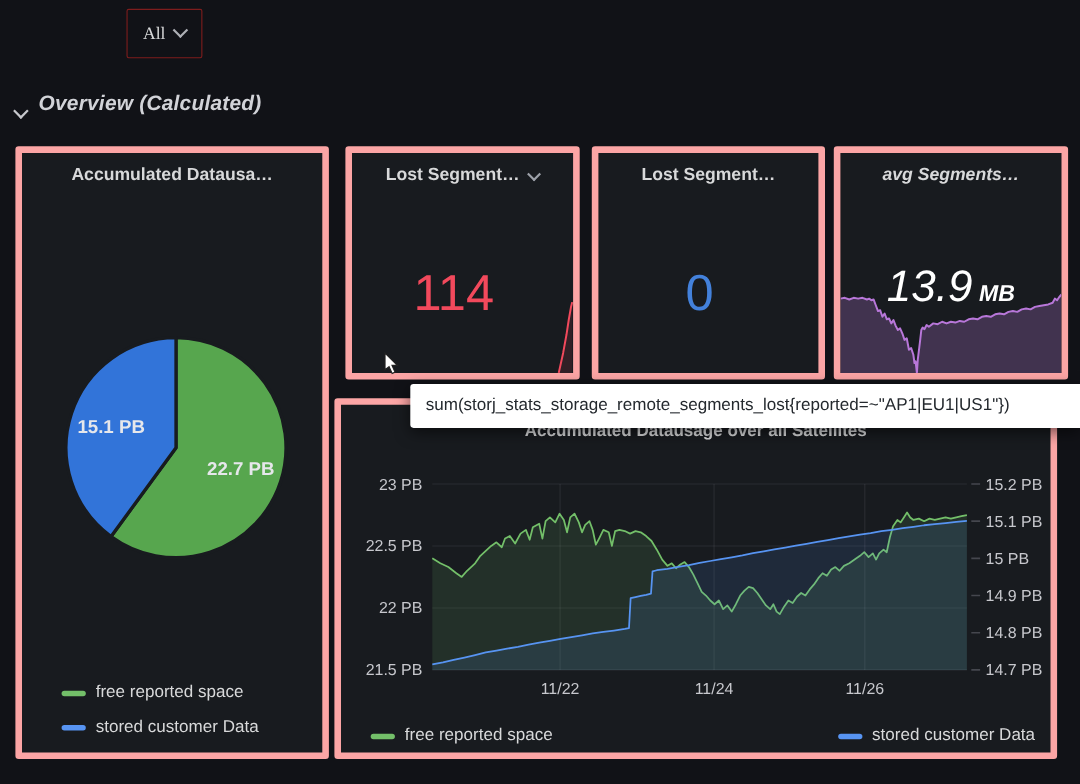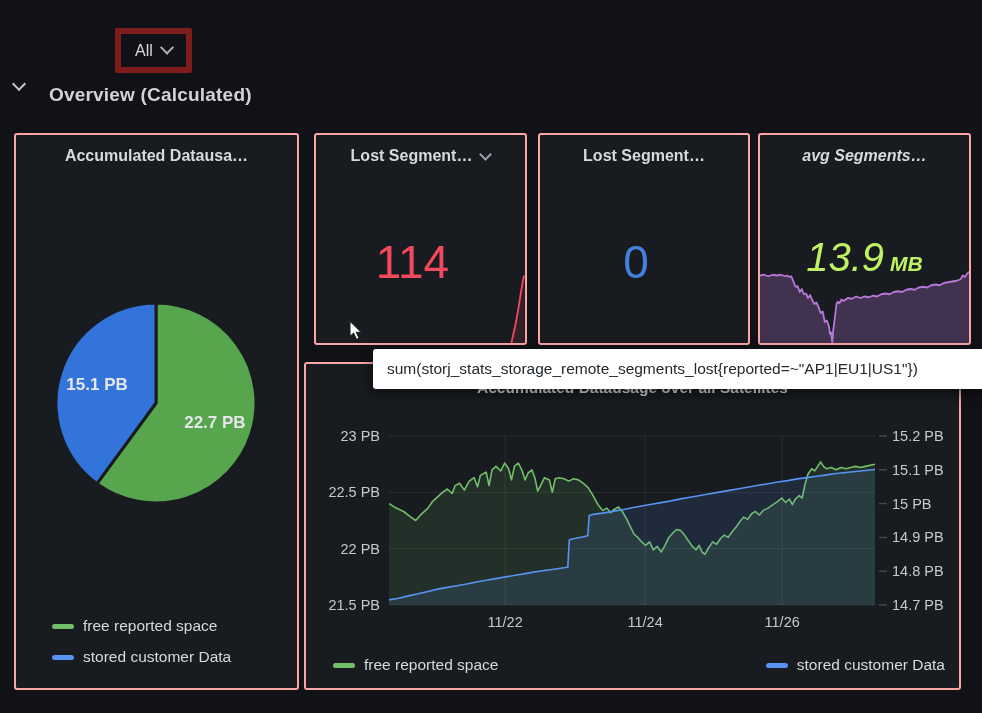--- a/index.html
+++ b/index.html
@@ -1,26 +1,26 @@
 <!DOCTYPE html>
 <html><head>
 <meta charset="utf-8">
 <style>
   html,body{margin:0;padding:0;background:#0e1014;}
   .page{position:relative;width:982px;height:713px;background:#111217;font-family:"Liberation Sans",sans-serif;overflow:hidden;}
   .chip{position:absolute;display:flex;align-items:center;border-radius:2px;}
   .var-chip{left:14px;top:16px;height:45px;padding:0 19px;background:#1c1f26;}
   .var-chip span{color:#6e9fff;font-size:15.5px;font-weight:700;}
-  .val-chip{left:115px;top:28px;height:45px;padding:0 14px;background:#111217;border:6px solid #7f1d1d;box-sizing:border-box;}
+  .val-chip{left:115px;top:8px;height:45px;padding:0 14px;background:#111217;border:1px solid #7f1d1d;box-sizing:border-box;font-family:Liberation Serif, serif;}
   .val-chip span{color:#d8d9da;font-size:16px;}
   .chev{display:inline-block;width:8px;height:8px;border-left:2px solid #aeb0b6;border-bottom:2px solid #aeb0b6;transform:rotate(-45deg) translate(1px,-1px);margin-left:9px;margin-top:-4px;}
-  .section-hdr{position:absolute;left:14px;top:84px;display:flex;align-items:flex-start;gap:25px;cursor:pointer;}
+  .section-hdr{position:absolute;left:14px;top:84px;display:flex;align-items:flex-end;gap:11px;cursor:pointer;font-style:italic;}
   .section-hdr .chev2{width:8px;height:8px;border-left:2px solid #c7c8cd;border-bottom:2px solid #c7c8cd;transform:rotate(-45deg);margin-top:-5px;}
   .section-hdr h2{margin:0;color:#d2d3d8;font-size:19px;font-weight:700;letter-spacing:.2px;}
-  .panel{position:absolute;background:#181b1f;border:2px solid #fca5a5;border-radius:3px;box-sizing:border-box;overflow:hidden;}
+  .panel{position:absolute;background:#181b1f;border:6px solid #fca5a5;border-radius:3px;box-sizing:border-box;overflow:hidden;}
   .p-pie{left:14px;top:133px;width:285px;height:557px;}
   .p-s1{left:314px;top:133px;width:213px;height:212px;}
   .p-s2{left:538px;top:133px;width:212px;height:212px;}
   .p-s3{left:758px;top:133px;width:213px;height:212px;font-style:italic;}
   .p-ts{left:304px;top:362px;width:657px;height:328px;}
   .p-title{position:absolute;left:0;right:0;top:8px;height:26px;display:flex;align-items:center;justify-content:center;gap:9px;color:#d8d9da;font-size:16px;font-weight:700;cursor:pointer;}
   .p-title .caret{width:7px;height:7px;border-left:2px solid #9da1a9;border-bottom:2px solid #9da1a9;transform:rotate(-45deg);margin-top:-4px;}
   .stat-val{position:absolute;left:0;right:16px;top:102px;text-align:center;font-size:46px;font-weight:500;line-height:50px;}
   .stat-val-sm{position:absolute;left:0;right:0;top:100px;text-align:center;font-weight:500;}
   .stat-val-sm .num{font-size:40px;}
@@ -93,21 +93,21 @@
     <div class="p-title">
       <span>Lost Segment…</span>
     </div>
     <div class="stat-val" style="color: rgb(67, 129, 219);">0</div>
   </div>
 
   <div class="panel p-s3">
     <div class="p-title">
       <span>avg Segments…</span>
     </div>
-    <div class="stat-val-sm" style="color: #bef264;">
+    <div class="stat-val-sm" style="color: #ffffff;">
       <span class="num">13.9</span><span class="unit">MB</span>
     </div>
     <div class="sparkbox" style="height:75px;">
       <svg id="spark-purple" viewBox="0 0 100 100" preserveAspectRatio="none">
           <polygon points="0,100 0,10 2,9 4,11 6,9 8,10 10,9 12,11 13,10 14,12 15,11 16,18 17,25 18,24 19,32 20,28 21,35 22,34 23,40 24,36 25,43 26,48 27,46 28,52 29,60 30,58 31,72 32,70 33,78 33.5,88 34,86 34.6,100 35,84 36,62 36.6,48 37.2,45 38,47 39,42 40,44 42,40 44,41 46,38 48,40 50,38 52,39 54,37 56,38 58,35 60,34 62,35 64,32 66,31 68,32 70,29 72,28 74,29 76,26 78,25 80,26 82,23 84,22 86,23 88,20 90,19 92,18 94,17 96,15 97,10 98,12 99,8 100,5 100,100" fill="rgba(184,119,217,0.26)"></polygon>
           <polyline points="0,10 2,9 4,11 6,9 8,10 10,9 12,11 13,10 14,12 15,11 16,18 17,25 18,24 19,32 20,28 21,35 22,34 23,40 24,36 25,43 26,48 27,46 28,52 29,60 30,58 31,72 32,70 33,78 33.5,88 34,86 34.6,100 35,84 36,62 36.6,48 37.2,45 38,47 39,42 40,44 42,40 44,41 46,38 48,40 50,38 52,39 54,37 56,38 58,35 60,34 62,35 64,32 66,31 68,32 70,29 72,28 74,29 76,26 78,25 80,26 82,23 84,22 86,23 88,20 90,19 92,18 94,17 96,15 97,10 98,12 99,8 100,5" fill="none" stroke="#b877d9" stroke-width="1.8" vector-effect="non-scaling-stroke" stroke-linejoin="round"></polyline>
         </svg>
     </div>
   </div>
 

